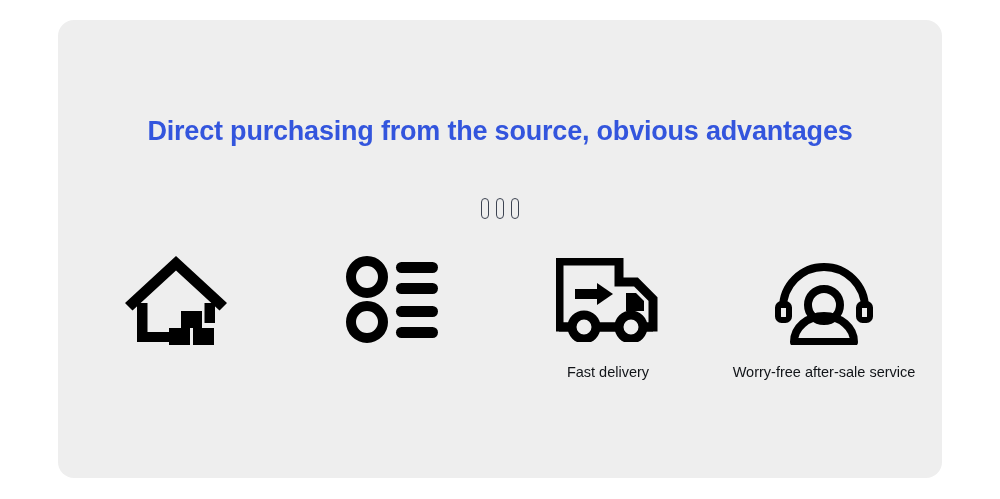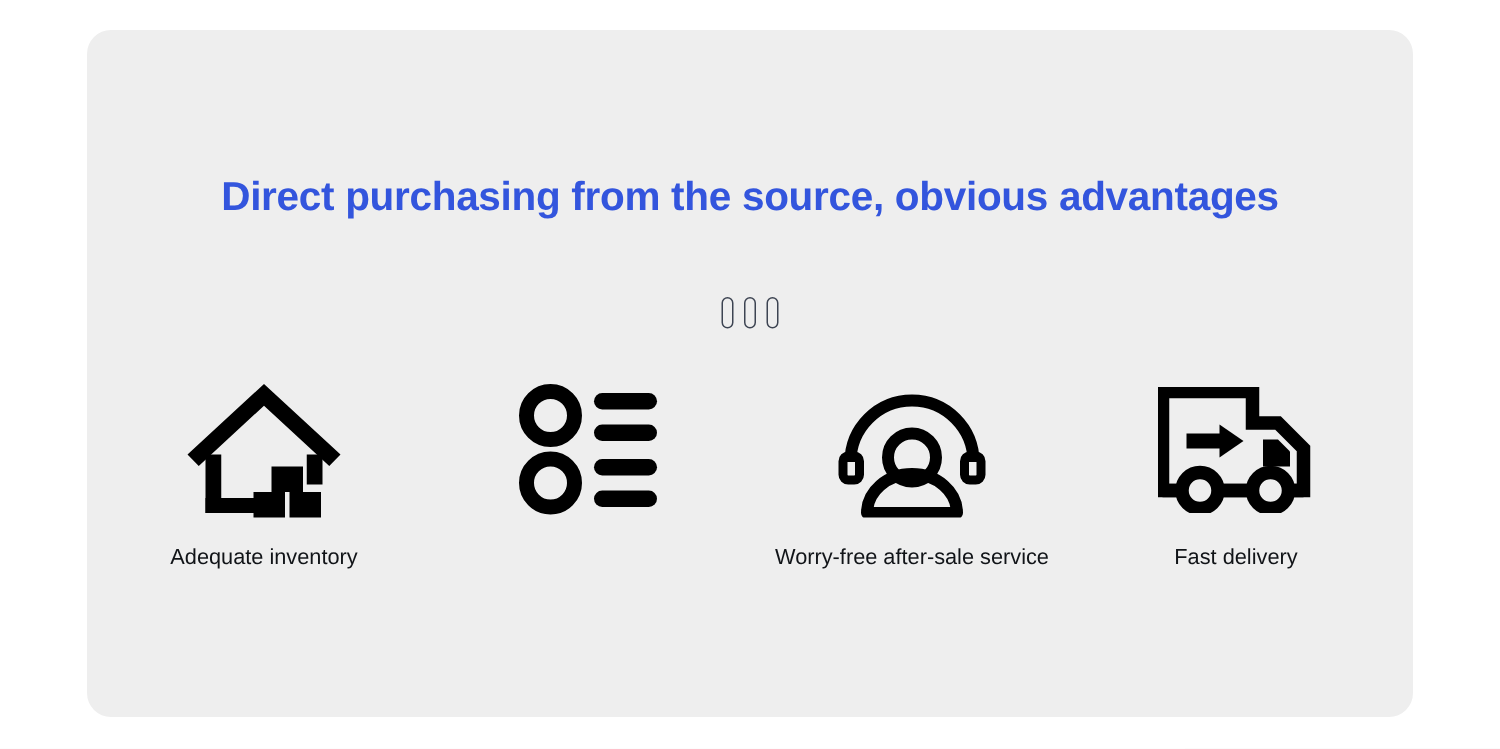--- a/index.html
+++ b/index.html
@@ -138,21 +138,20 @@
               <rect x="13" y="78" width="48" height="10"></rect>
 
               <rect x="57" y="57" width="21" height="17"></rect>
 
               <rect x="45" y="74" width="21" height="17"></rect>
 
               <rect x="69" y="74" width="21" height="17"></rect>
             </g>
           </svg>
         </div>
-        <div class="caption">Adequate inventory</div>
       </div>
 
       <div class="feature">
         <div class="icon-wrap">
           <svg width="98" height="90" viewBox="0 0 98 90" aria-hidden="true">
             <g fill="none" stroke="#000000" stroke-width="10">
               <circle cx="24" cy="22" r="16"></circle>
               <circle cx="24" cy="67" r="16"></circle>
             </g>
             <g fill="#000000">
@@ -160,52 +159,52 @@
               <rect x="53" y="28" width="42" height="11" rx="5.5"></rect>
               <rect x="53" y="51" width="42" height="11" rx="5.5"></rect>
               <rect x="53" y="72" width="42" height="11" rx="5.5"></rect>
             </g>
           </svg>
         </div>
       </div>
 
       <div class="feature">
         <div class="icon-wrap">
-          <svg width="102" height="90" viewBox="0 0 102 90" aria-hidden="true">
-
-            <path d="M10 53 A41 41 0 0 1 92 53" fill="none" stroke="#000000" stroke-width="8" stroke-linecap="butt"></path>
-
-            <rect x="5" y="49" width="11" height="16" rx="3.5" fill="none" stroke="#000000" stroke-width="6"></rect>
-
-            <rect x="86" y="49" width="11" height="16" rx="3.5" fill="none" stroke="#000000" stroke-width="6"></rect>
-
-            <circle cx="51" cy="50" r="16" fill="none" stroke="#000000" stroke-width="8"></circle>
-
-            <path d="M21 87 A30 26 0 0 1 81 87 Z" fill="none" stroke="#000000" stroke-width="8" stroke-linejoin="round"></path>
-          </svg>
-        </div>
-        <div class="caption">Worry-free after-sale service</div>
-      </div>
-
-      <div class="feature">
-        <div class="icon-wrap">
           <svg width="104" height="84" viewBox="0 0 104 84" aria-hidden="true">
 
             <path d="M3 3 H63 V24 H80 L97 41 V69 H3 Z" fill="none" stroke="#000000" stroke-width="9" stroke-linejoin="miter"></path>
 
             <rect x="3" y="64.5" width="94" height="9" fill="#000000"></rect>
 
             <path d="M70 35 H80 L88 43 V53 H70 Z" fill="#000000"></path>
 
             <rect x="19" y="31" width="26" height="10" fill="#000000"></rect>
 
             <path d="M41 25 L57 36 L41 47 Z" fill="#000000"></path>
 
             <circle cx="28" cy="69" r="12" fill="#eeeeee" stroke="#000000" stroke-width="9"></circle>
             <circle cx="75" cy="69" r="12" fill="#eeeeee" stroke="#000000" stroke-width="9"></circle>
           </svg>
         </div>
         <div class="caption">Fast delivery</div>
+      </div>
+
+      <div class="feature">
+        <div class="icon-wrap">
+          <svg width="102" height="90" viewBox="0 0 102 90" aria-hidden="true">
+
+            <path d="M10 53 A41 41 0 0 1 92 53" fill="none" stroke="#000000" stroke-width="8" stroke-linecap="butt"></path>
+
+            <rect x="5" y="49" width="11" height="16" rx="3.5" fill="none" stroke="#000000" stroke-width="6"></rect>
+
+            <rect x="86" y="49" width="11" height="16" rx="3.5" fill="none" stroke="#000000" stroke-width="6"></rect>
+
+            <circle cx="51" cy="50" r="16" fill="none" stroke="#000000" stroke-width="8"></circle>
+
+            <path d="M21 87 A30 26 0 0 1 81 87 Z" fill="none" stroke="#000000" stroke-width="8" stroke-linejoin="round"></path>
+          </svg>
+        </div>
+        <div class="caption">Worry-free after-sale service</div>
       </div>
 
     </div>
   </div>
 </div>
 
 </body></html>

